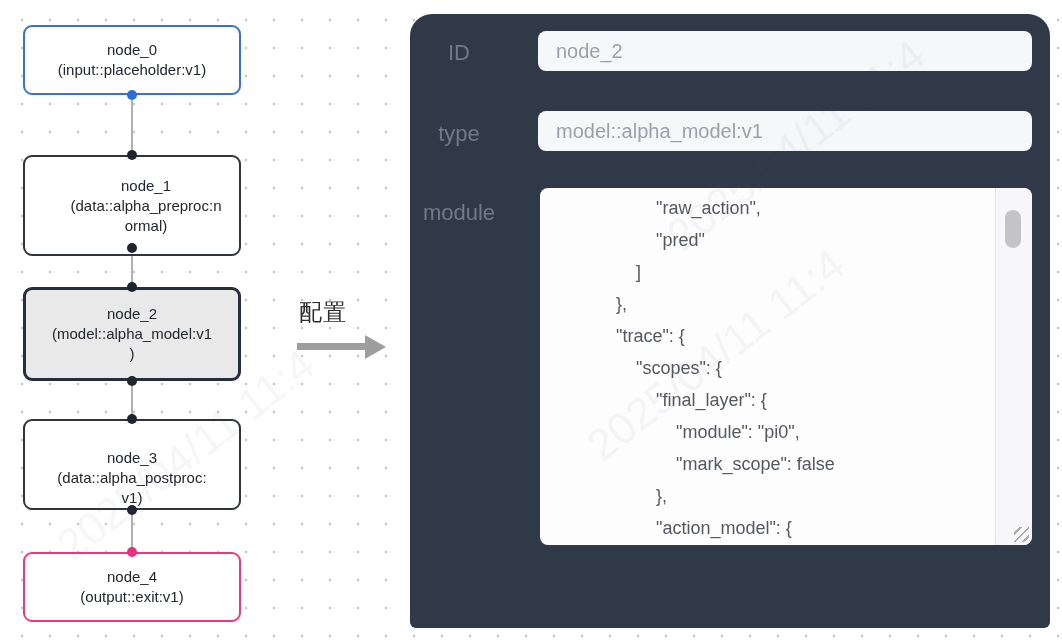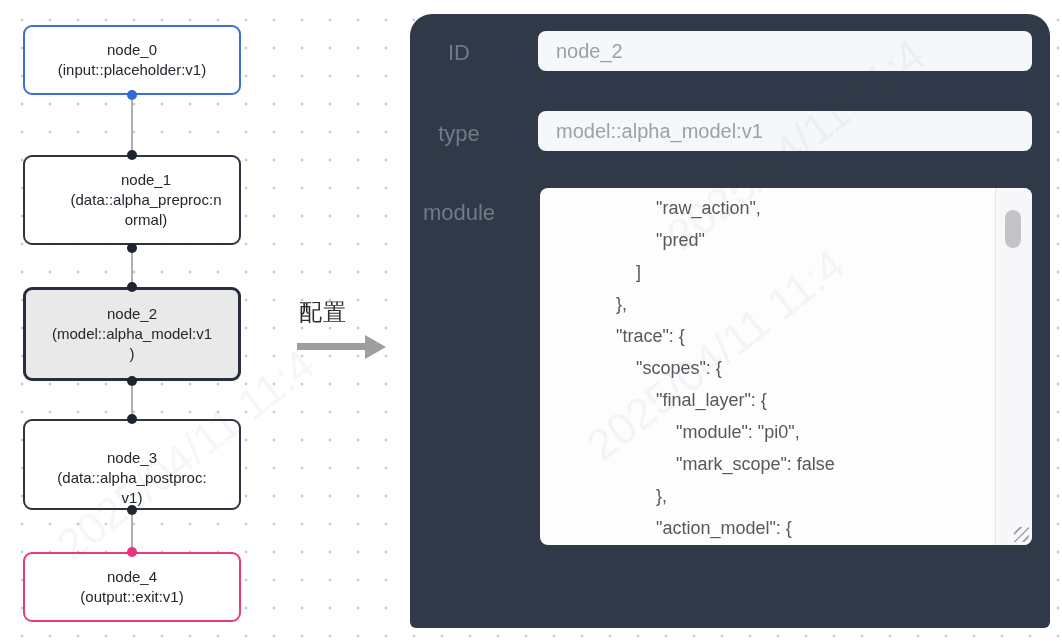--- a/index.html
+++ b/index.html
@@ -10,21 +10,21 @@
     background-size:28px 28px;background-position:8px 6px;
   }
   
   .node{
     position:absolute;left:23px;width:218px;box-sizing:border-box;
     display:flex;flex-direction:column;justify-content:center;align-items:center;
     text-align:center;font-size:15px;line-height:20px;color:#23272e;
     background:#ffffff;border:2px solid #2f3440;border-radius:9px;z-index:2;
   }
   .n0{top:25px;height:70px;border-color:#3a6fd8;}
-  .n1{top:155px;height:90px;padding-left:28px;}
+  .n1{top:155px;height:101px;padding-left:28px;}
   .n2{top:287px;height:94px;background:#e9e9ea;border-width:3px;border-color:#262d3c;}
   .n3{top:419px;height:91px;justify-content:flex-end;}
   .n4{top:552px;height:70px;border-color:#e93a7d;}
   .edge{position:absolute;left:131px;width:2px;background:#b0b0b0;z-index:1;}
   .e0{top:95px;height:60px;} .e1{top:248px;height:39px;}
   .e2{top:381px;height:38px;} .e3{top:510px;height:42px;}
   .port{position:absolute;left:127px;width:10px;height:10px;border-radius:50%;background:#1f2530;z-index:3;}
   .p-blue{background:#2e6bd6;} .p-pink{background:#ec2f81;}
   
   .trans-label{position:absolute;left:299px;top:297px;font-size:23px;color:#2d2d2d;letter-spacing:1px;z-index:2;}

